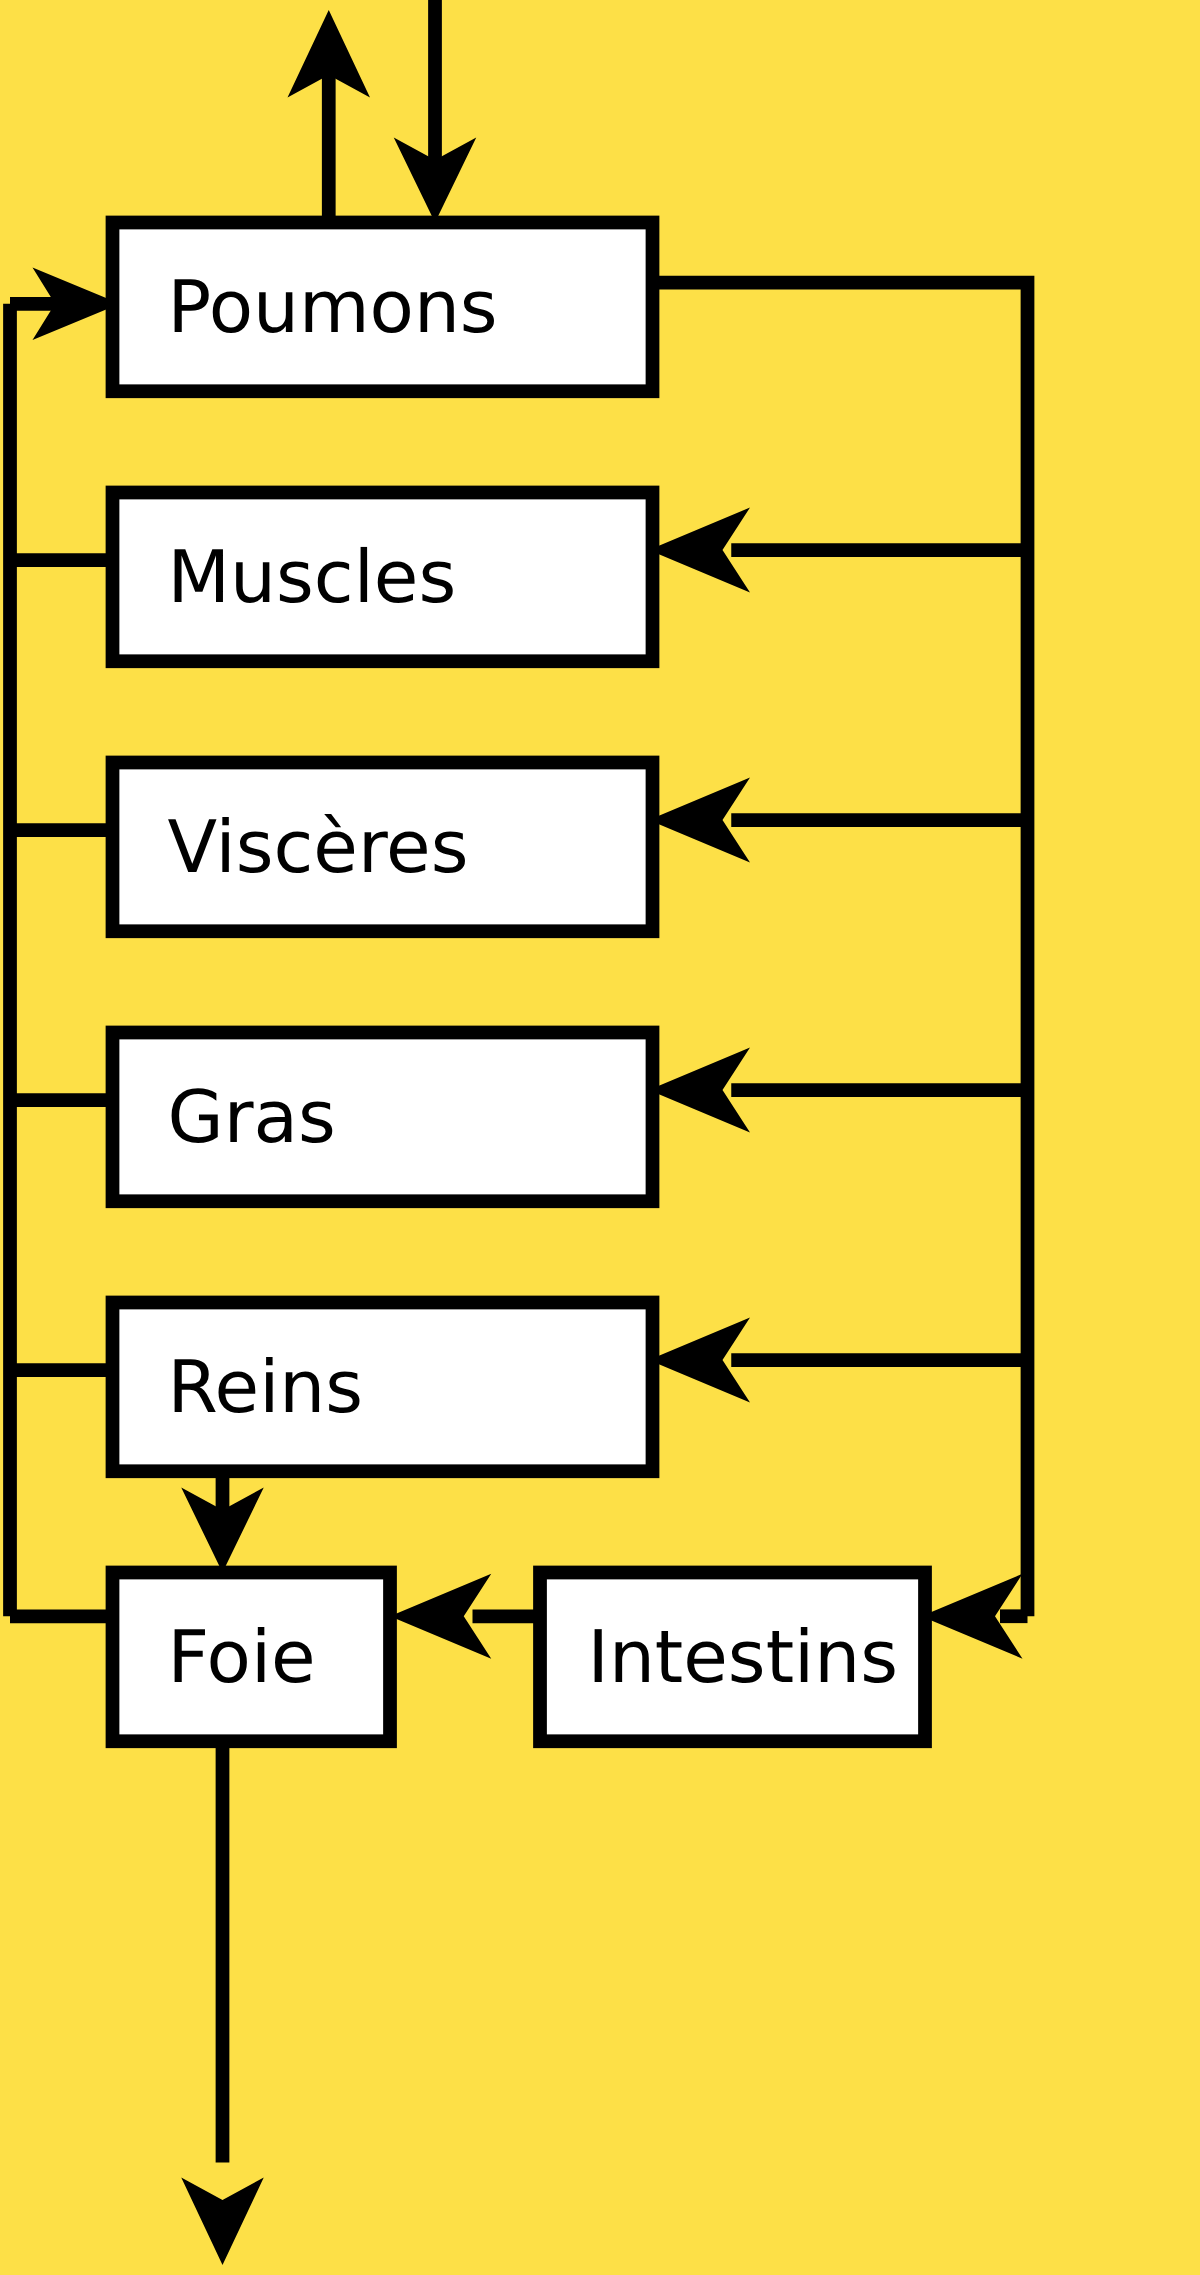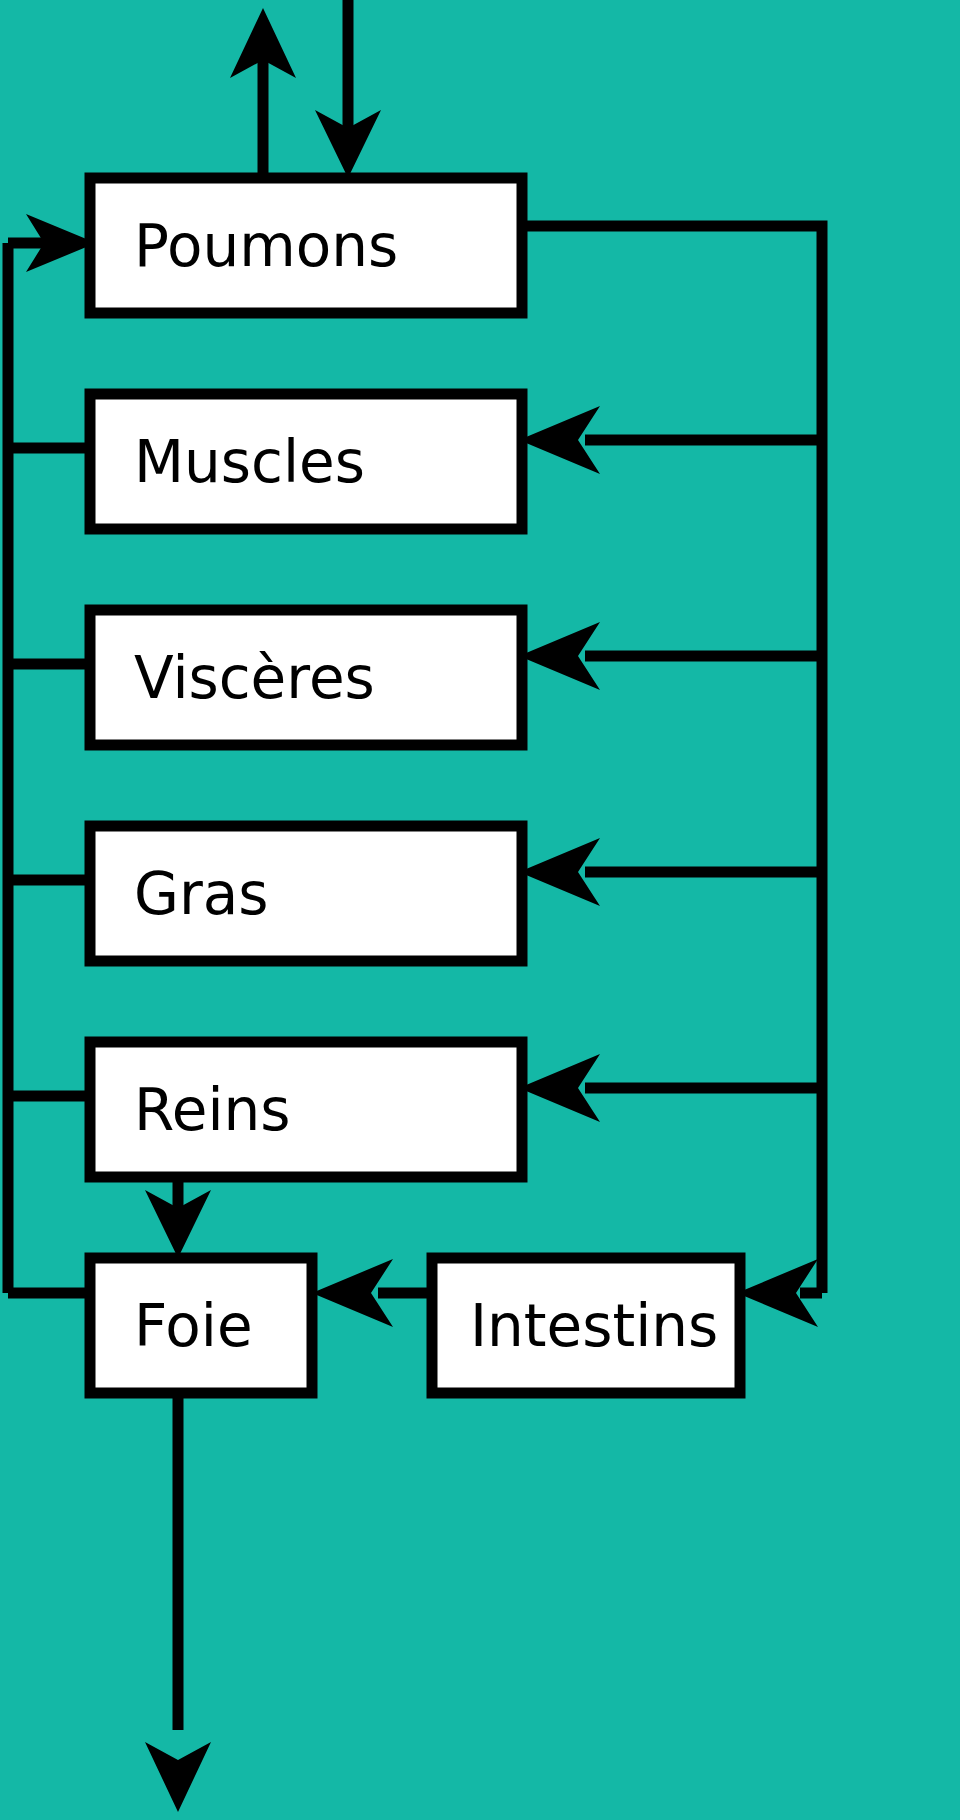--- a/index.html
+++ b/index.html
@@ -4,21 +4,21 @@
 <style>
   html, body {
     margin: 0;
     padding: 0;
     background: #ffffff;
   }
   #diagram-root {
     position: relative;
     width: 960px;
     height: 1820px;
-    background: #14b8a6;
+    background: #fde047;
     font-family: "DejaVu Sans", "Liberation Sans", sans-serif;
     overflow: hidden;
   }
   svg.diagram-canvas {
     display: block;
     width: 960px;
     height: 1820px;
   }
   .node-rect {
     fill: #ffffff;

